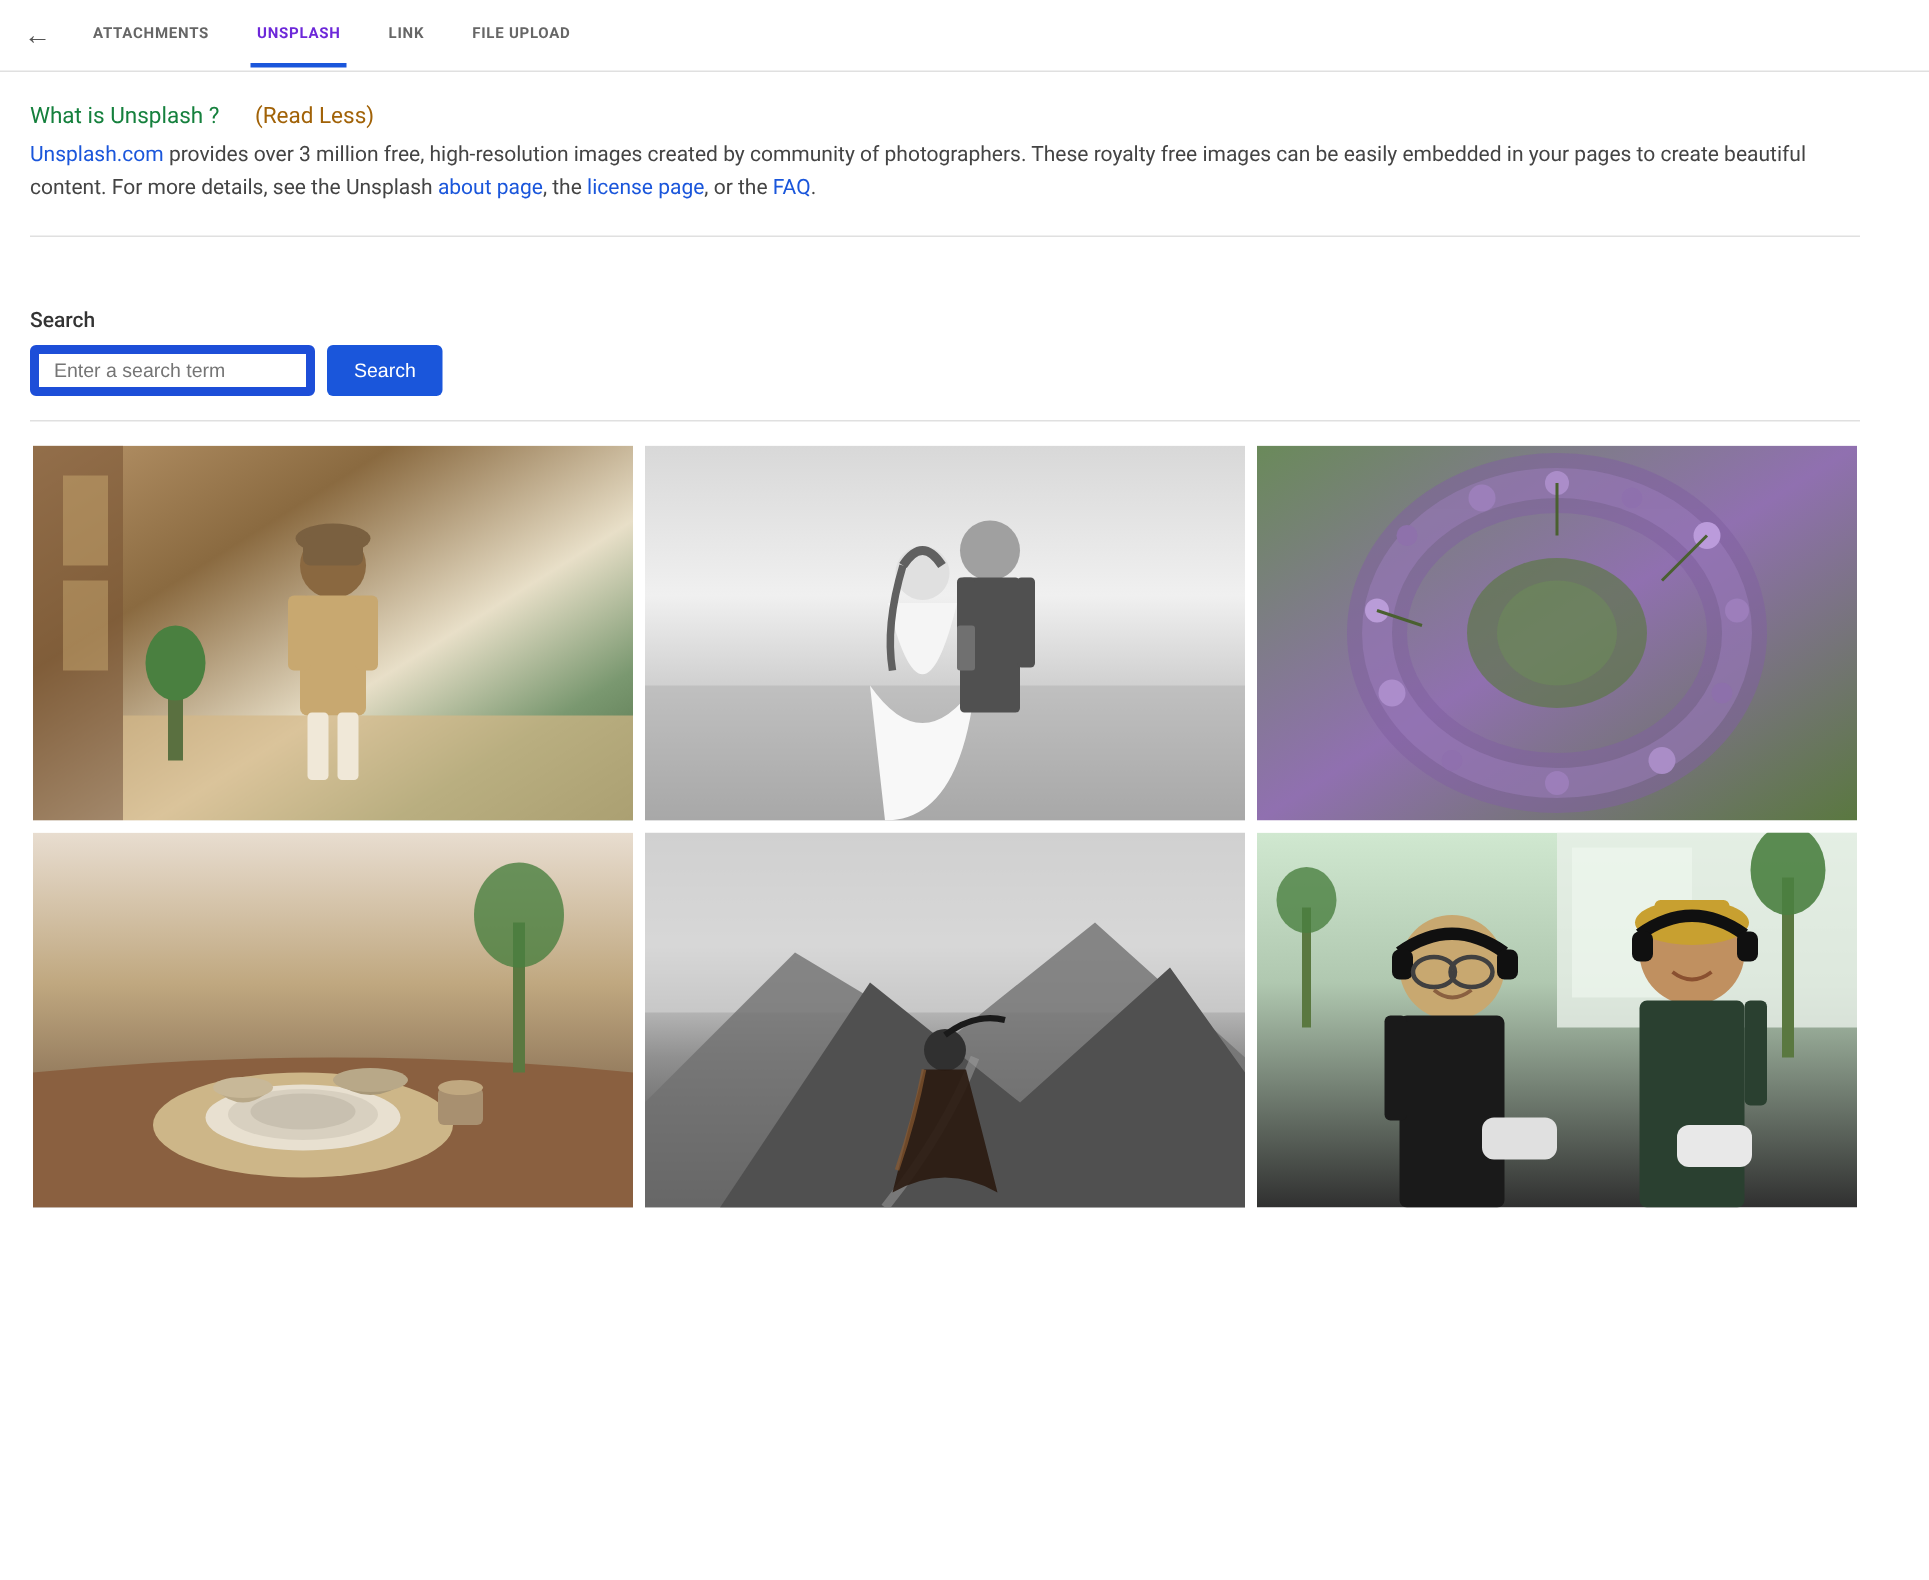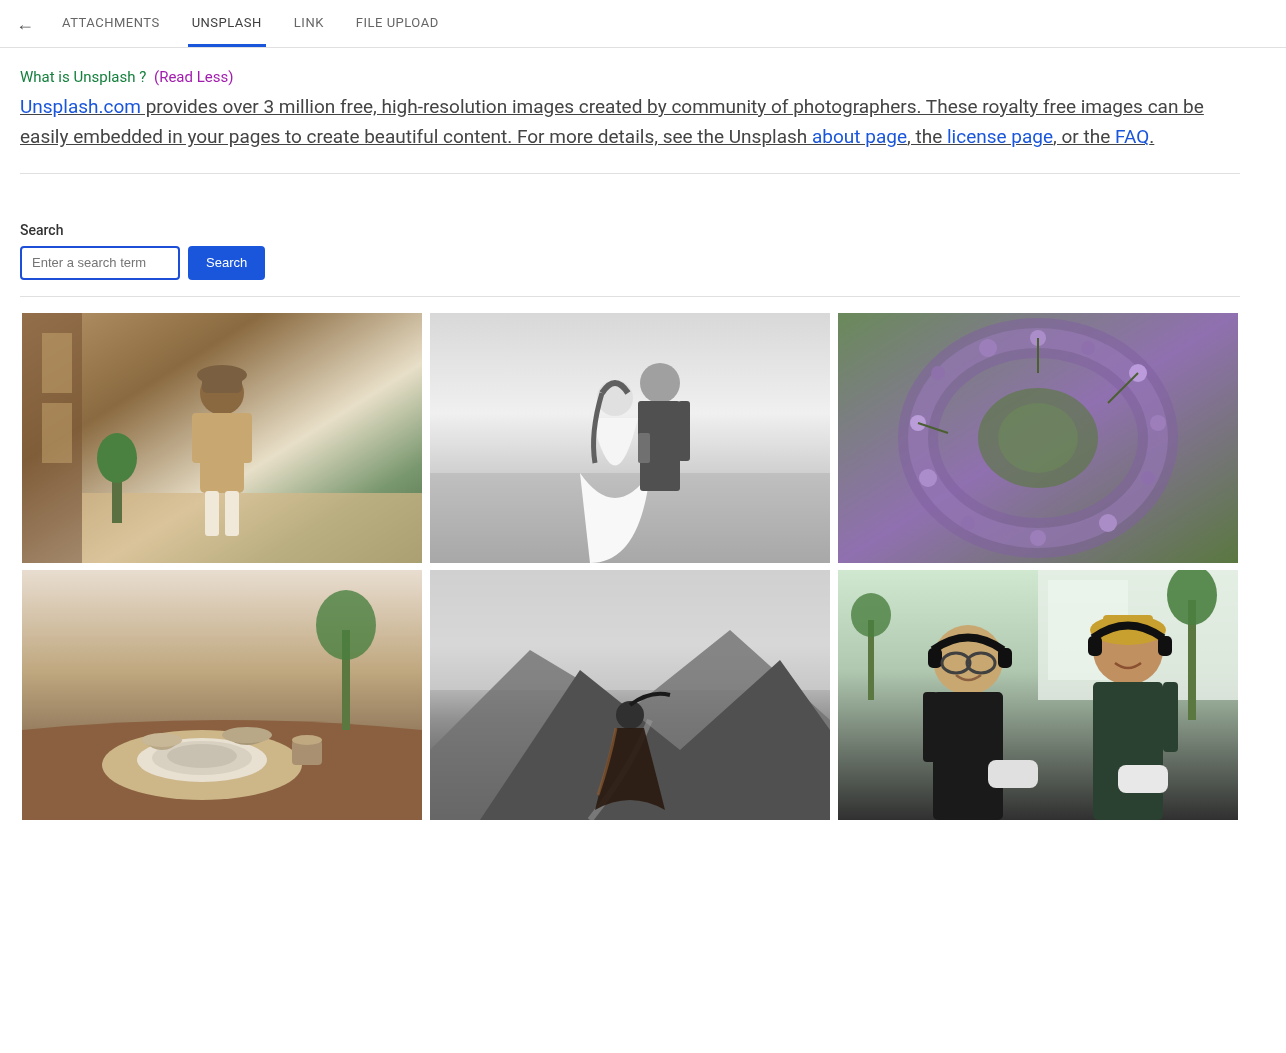--- a/index.html
+++ b/index.html
@@ -15,33 +15,33 @@
       gap: 24px;
     }
     .nav-back {
       cursor: pointer;
       color: #555;
       font-size: 18px;
       display: flex;
       align-items: center;
     }
     .nav-tab {
-      font-size: 13px;
-      font-weight: 400;
+      font-size: 10px;
+      font-weight: 700;
       color: #666;
       cursor: pointer;
       padding: 14px 4px;
       border-bottom: 3px solid transparent;
       text-transform: uppercase;
       letter-spacing: 0.5px;
       white-space: nowrap;
       text-align: right;
     }
     .nav-tab.active {
-      color: #404040;
+      color: #6d28d9;
       border-bottom: 3px solid #1a56db;
     }
 
     
     .content {
       padding: 20px 20px;
       max-width: 1260px;
     }
 
     
@@ -53,24 +53,23 @@
       font-weight: 600;
       color: #111;
       margin-bottom: 6px;
     }
     .info-title span {
       color: #15803d;
       cursor: pointer;
       font-weight: 400;
     }
     .info-desc {
-      font-size: 19px;
+      font-size: 14px;
       color: #444;
       line-height: 1.6;
-      text-decoration: underline;
     }
     .info-desc a {
       color: #1a56db;
       text-decoration: none;
     }
 
     
     .divider {
       border: none;
       border-top: 1px solid #e0e0e0;
@@ -85,23 +84,23 @@
       color: #333;
       margin-bottom: 8px;
       display: block;
     }
     .search-row {
       display: flex;
       align-items: center;
       gap: 8px;
     }
     .search-input {
-      width: 160px;
+      width: 190px;
       height: 34px;
-      border: 2px solid #1d4ed8;
+      border: 6px solid #1d4ed8;
       border-radius: 4px;
       padding: 0 10px;
       font-size: 13px;
       color: #999;
       outline: none;
     }
     .search-button {
       height: 34px;
       padding: 0 18px;
       background: #1a56db;
@@ -142,21 +141,21 @@
   <div class="nav-tab active">UNSPLASH</div>
   <div class="nav-tab">LINK</div>
   <div class="nav-tab">FILE UPLOAD</div>
 </nav>
 
 <div class="content">
 
   <div class="info-section">
     <div class="info-title">
       <span>What is Unsplash ?</span>
-      <span style="color:#a21caf; cursor:pointer; font-weight:400; margin-left:4px;">(Read Less)</span>
+      <span style="color:#a16207; cursor:pointer; font-weight:400; margin-left:20px;">(Read Less)</span>
     </div>
     <div class="info-desc">
       <a>Unsplash.com</a><span> provides over 3 million free, high-resolution images created by community of photographers. These royalty free images can be easily embedded in your pages to create beautiful content. For more details, see the Unsplash </span><a>about page</a><span>, the </span><a>license page</a><span>, or the </span><a>FAQ</a><span>.</span>
     </div>
   </div>
 
   <hr class="divider">
 
   <div class="search-section">
     <label class="search-label">Search</label>

